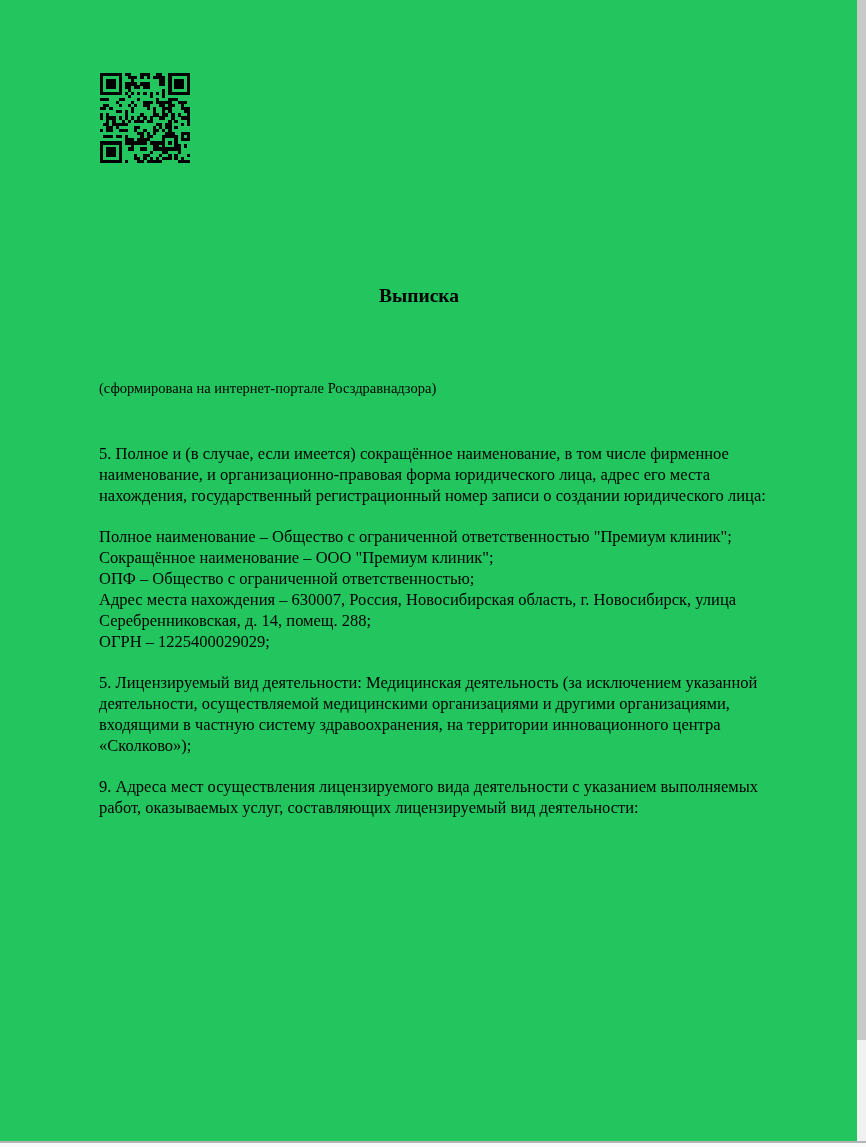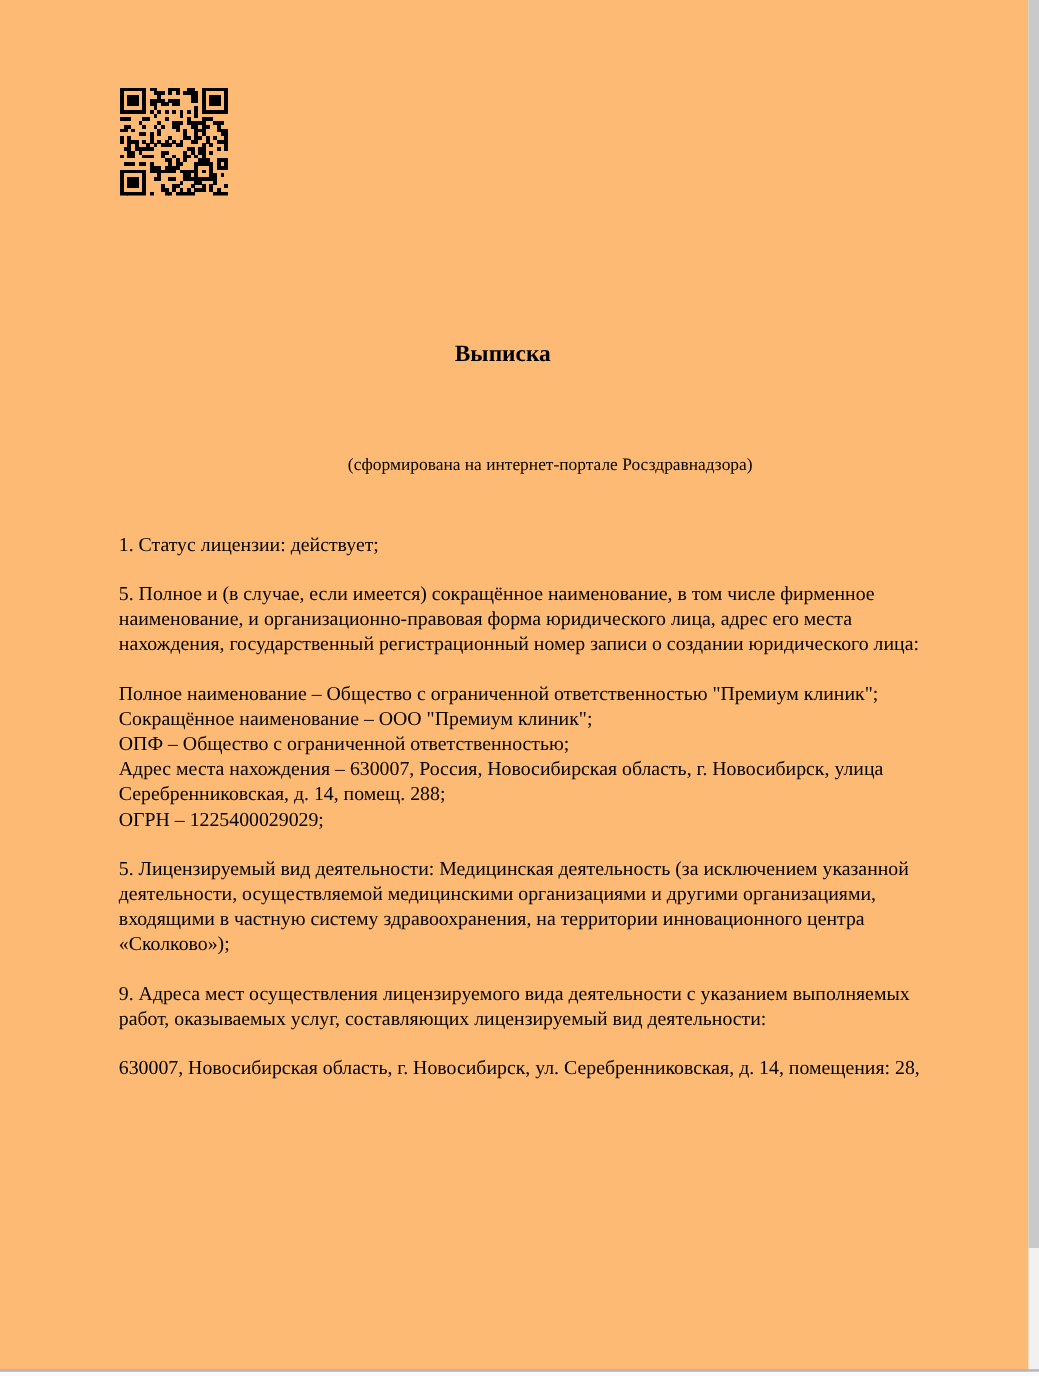--- a/index.html
+++ b/index.html
@@ -4,21 +4,21 @@
 <style>
   html, body {
     margin: 0;
     padding: 0;
     background: #ffffff;
   }
   .viewport {
     position: relative;
     width: 866px;
     height: 1147px;
-    background: #fdba74;
+    background: #22c55e;
     overflow: hidden;
     font-family: "Liberation Serif", "DejaVu Serif", serif;
     color: #000000;
   }
   .content {
     position: absolute;
     top: 0; left: 0;
     width: 866px;
     box-sizing: border-box;
     padding: 73px 56px 0 99px;
@@ -34,21 +34,21 @@
     width: 640px;
     text-align: center;
     font-weight: 700;
     font-size: 19.5px;
     line-height: 26px;
     white-space: pre;
   }
   .doc-subtitle {
     margin-top: 18px;
     margin-right: -8px;
-    text-align: center;
+    text-align: left;
     font-size: 14.5px;
     line-height: 18px;
   }
   .doc-body { margin-top: 46px; }
   .doc-body p {
     margin: 0 0 20px 0;
     font-size: 16.5px;
     line-height: 21px;
     white-space: pre;
   }
@@ -479,37 +479,35 @@
         </svg>
     </div>
 
     <div class="doc-title">
       <div>Выписка</div>
     </div>
 
     <div class="doc-subtitle">(сформирована на интернет-портале Росздравнадзора)</div>
 
     <div class="doc-body">
-      <p>1. Статус лицензии: действует;</p>
       <p>5. Полное и (в случае, если имеется) сокращённое наименование, в том числе фирменное
 наименование, и организационно-правовая форма юридического лица, адрес его места
 нахождения, государственный регистрационный номер записи о создании юридического лица:</p>
       <p>Полное наименование – Общество с ограниченной ответственностью "Премиум клиник";
 Сокращённое наименование – ООО "Премиум клиник";
 ОПФ – Общество с ограниченной ответственностью;
 Адрес места нахождения – 630007, Россия, Новосибирская область, г. Новосибирск, улица
 Серебренниковская, д. 14, помещ. 288;
 ОГРН – 1225400029029;</p>
       <p>5. Лицензируемый вид деятельности: Медицинская деятельность (за исключением указанной
 деятельности, осуществляемой медицинскими организациями и другими организациями,
 входящими в частную систему здравоохранения, на территории инновационного центра
 «Сколково»);</p>
       <p>9. Адреса мест осуществления лицензируемого вида деятельности с указанием выполняемых
 работ, оказываемых услуг, составляющих лицензируемый вид деятельности:</p>
-      <p>630007, Новосибирская область, г. Новосибирск, ул. Серебренниковская, д. 14, помещения: 28,</p>
     </div>
   </div>
 
   <div class="page-edge"></div>
   <div class="below-edge"></div>
 
   <div class="scrollbar">
     <div class="thumb"></div>
   </div>
 </div>

